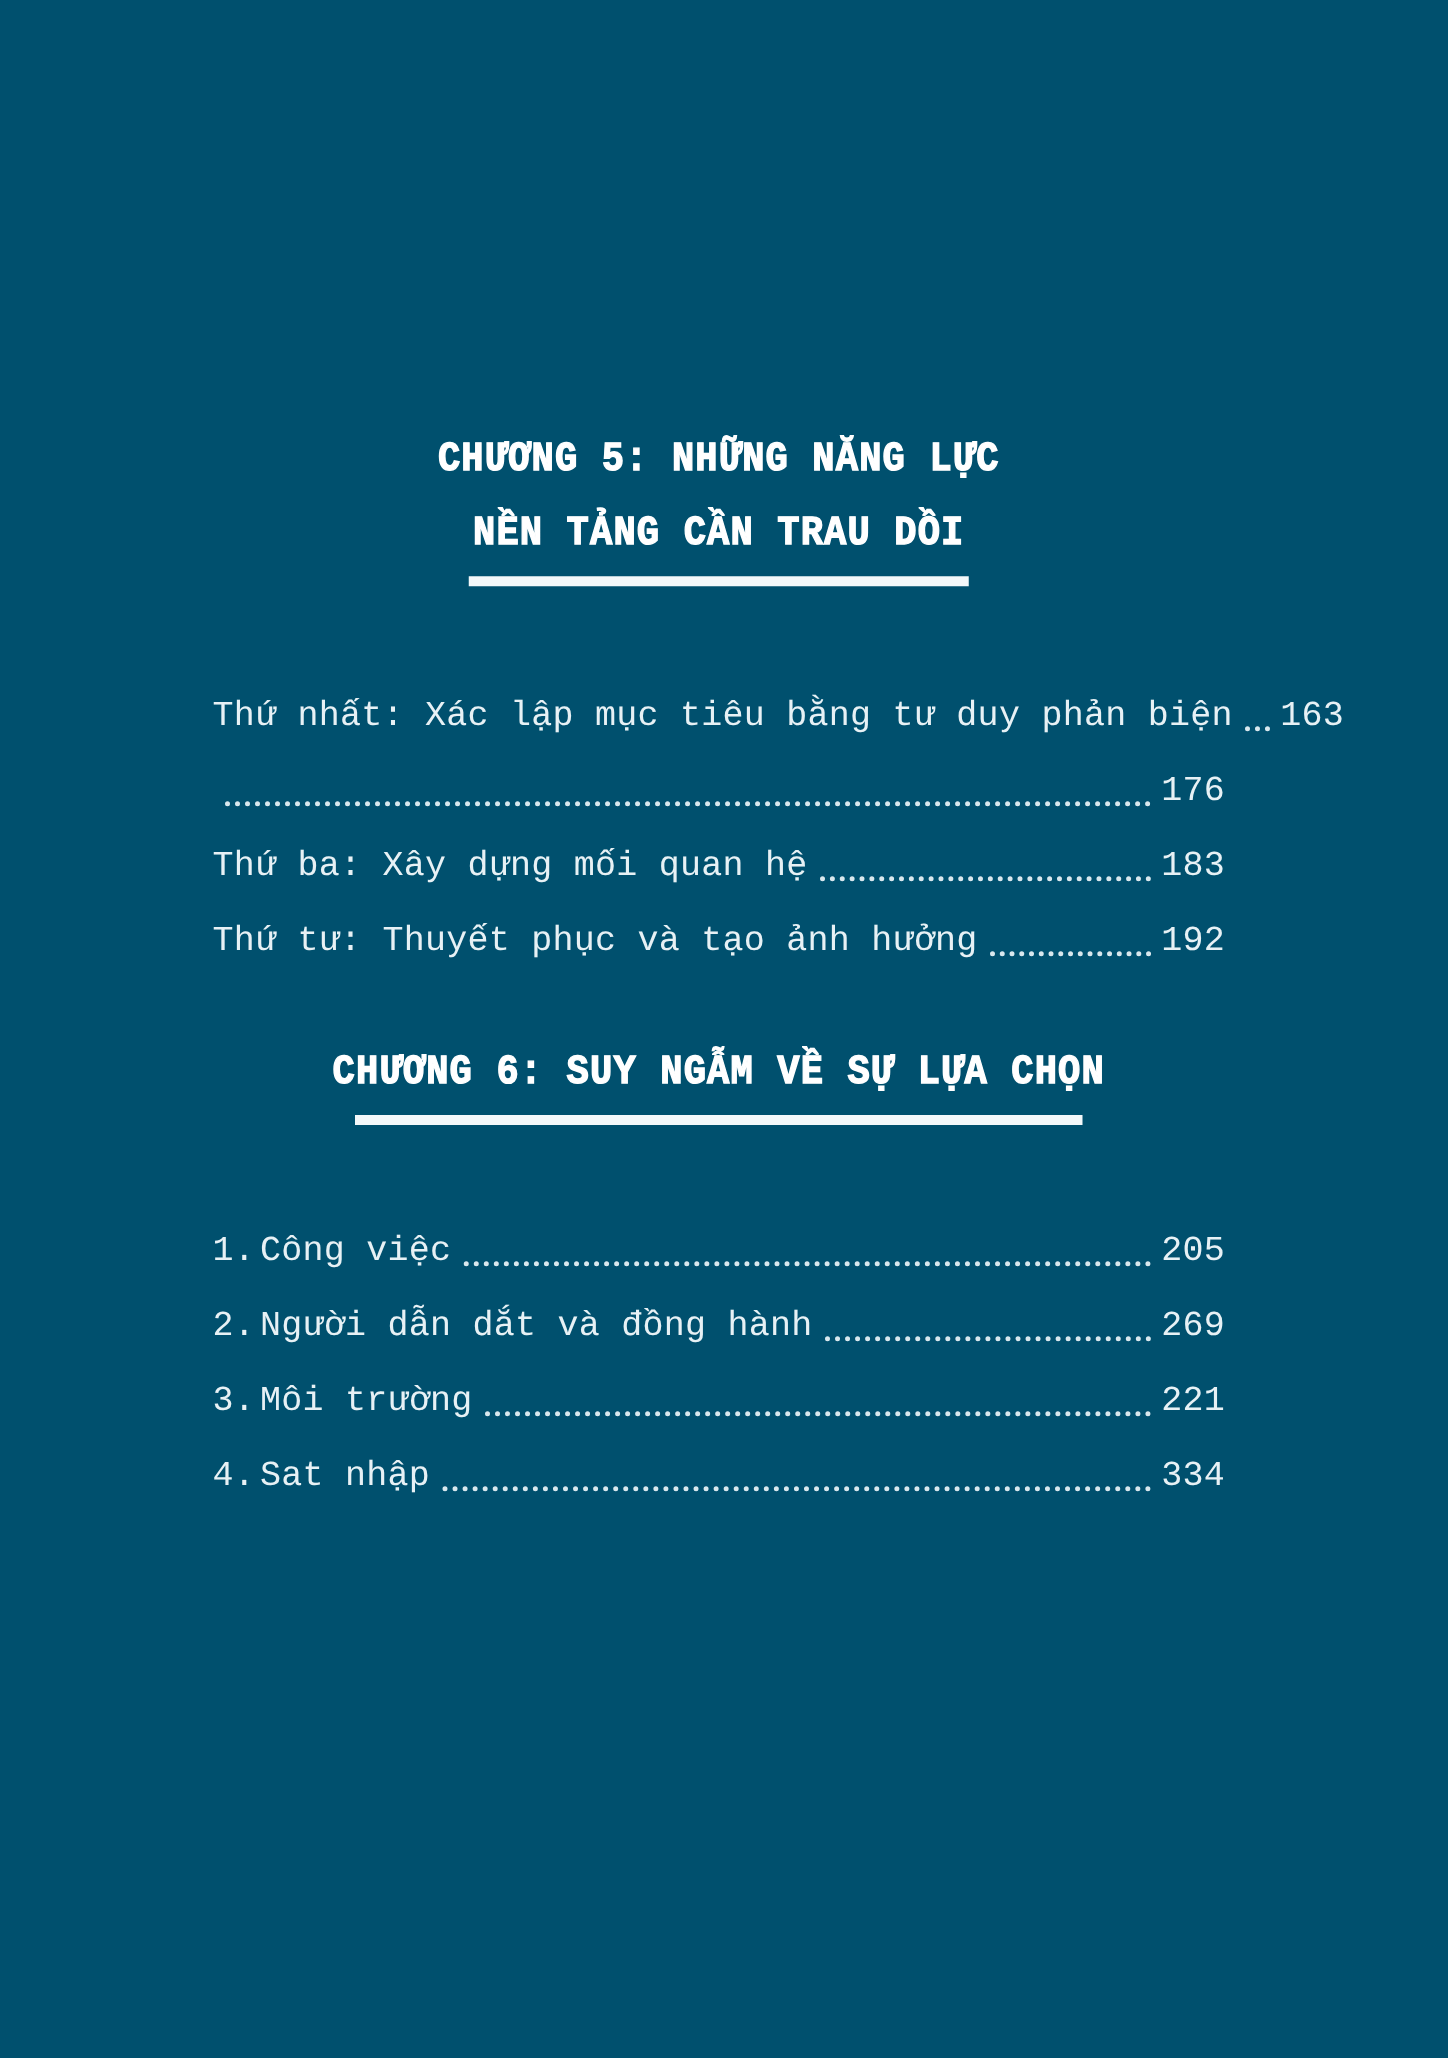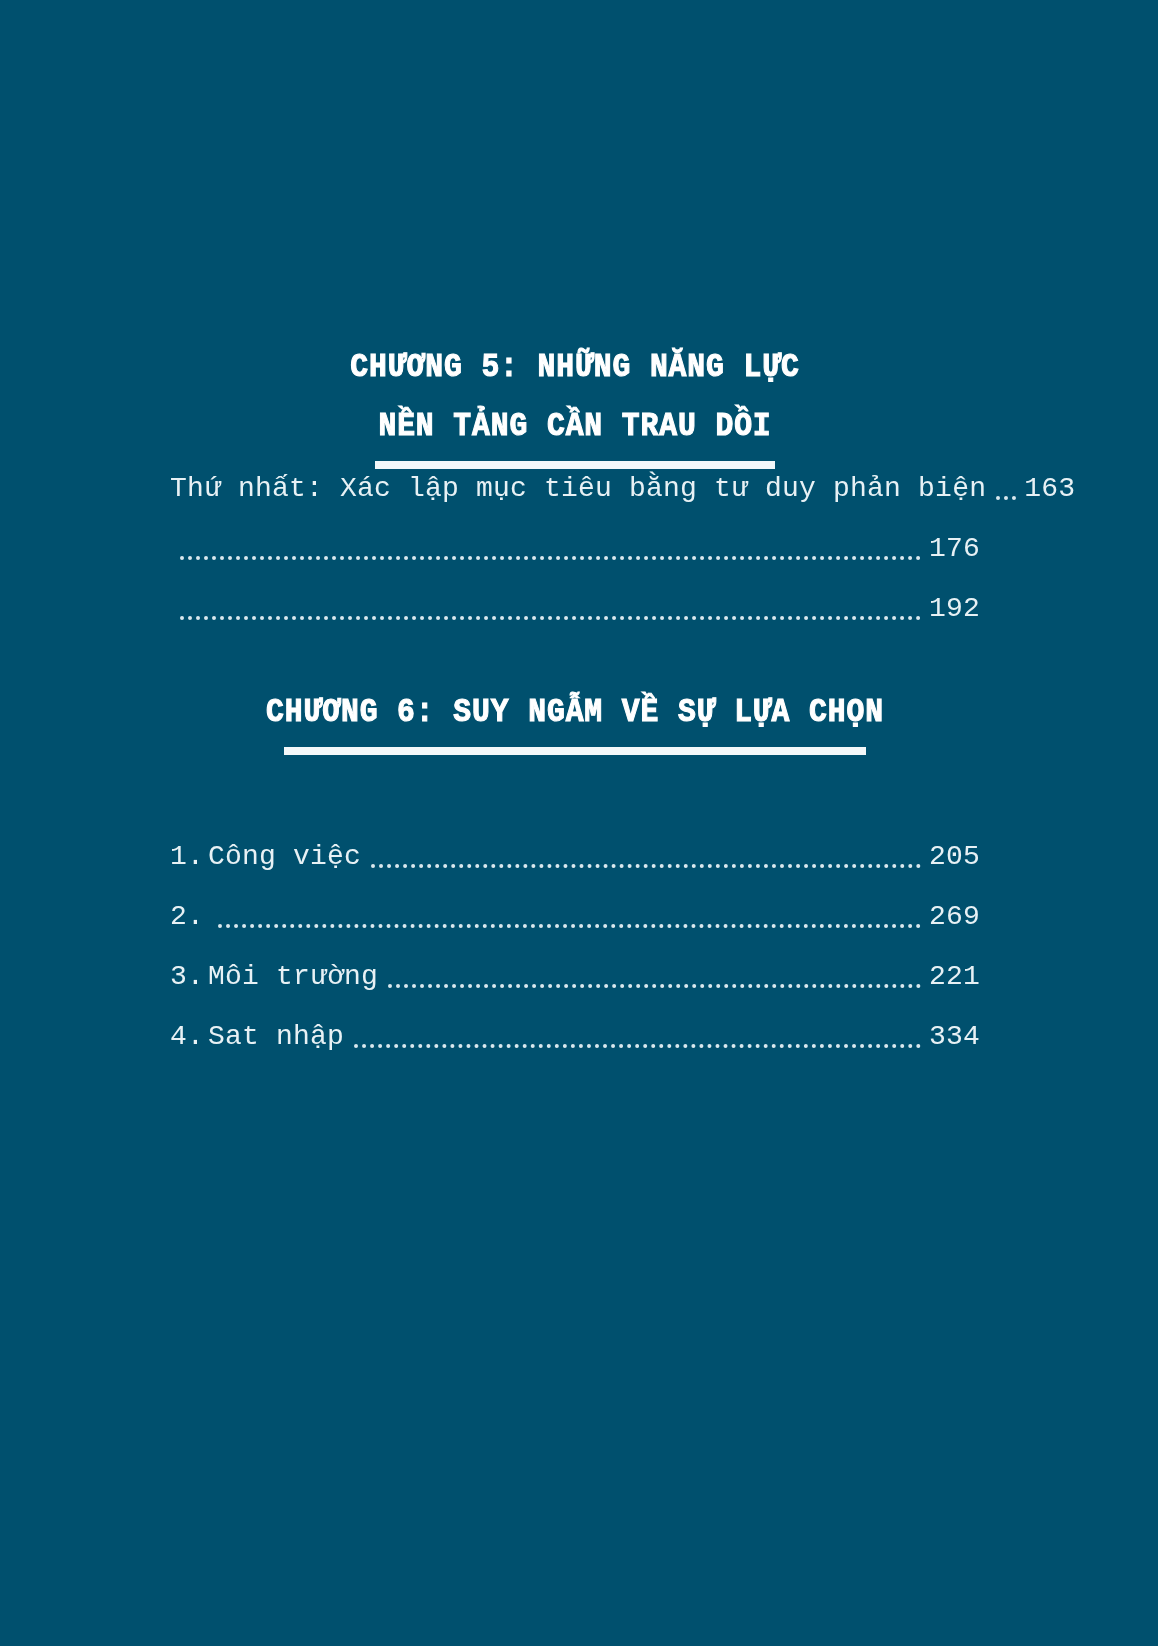--- a/index.html
+++ b/index.html
@@ -39,21 +39,21 @@
   .sec-ch6 .chapter-heading { margin-top: 54px; }
   
   .rule {
     height: 8px;
     background: #F3F8FA;
     margin: 5px auto 0 auto;
   }
   .rule-ch5 { width: 400px; }
   .rule-ch6 { width: 582px; }
   
-  .toc { }
+  .toc { margin-top: 85px; }
   .sec-ch6 .toc { margin-top: 82px; }
   .toc-row {
     display: flex;
     align-items: baseline;
     font-size: 28px;
     line-height: 40px;
     font-weight: 300;
     color: #E7F1F5;
     margin-bottom: 20px;
     letter-spacing: 0.2px;
@@ -92,20 +92,26 @@
         <div class="toc-row">
           <span class="label">Thứ nhất: Xác lập mục tiêu bằng tư duy phản biện</span>
           <span class="leader"></span>
           <span class="pnum">163</span>
         </div>
         <div class="toc-row">
           <span class="leader"></span>
           <span class="pnum">176</span>
         </div>
         <div class="toc-row">
+          <span class="label">Thứ ba: Xây dựng mối quan hệ</span>
+          <span class="leader"></span>
+          <span class="pnum">183</span>
+        </div>
+        <div class="toc-row">
+          <span class="label">Thứ tư: Thuyết phục và tạo ảnh hưởng</span>
           <span class="leader"></span>
           <span class="pnum">192</span>
         </div>
       </div>
     </section>
 
     <section class="sec sec-ch6">
       <h1 class="chapter-heading">
         <span class="hline">CHƯƠNG 6: SUY NGẪM VỀ SỰ LỰA CHỌN</span>
       </h1>
@@ -113,20 +119,21 @@
 
       <div class="toc">
         <div class="toc-row">
           <span class="num">1.</span>
           <span class="label">Công việc</span>
           <span class="leader"></span>
           <span class="pnum">205</span>
         </div>
         <div class="toc-row">
           <span class="num">2.</span>
+          <span class="label">Người dẫn dắt và đồng hành</span>
           <span class="leader"></span>
           <span class="pnum">269</span>
         </div>
         <div class="toc-row">
           <span class="num">3.</span>
           <span class="label">Môi trường</span>
           <span class="leader"></span>
           <span class="pnum">221</span>
         </div>
         <div class="toc-row">

